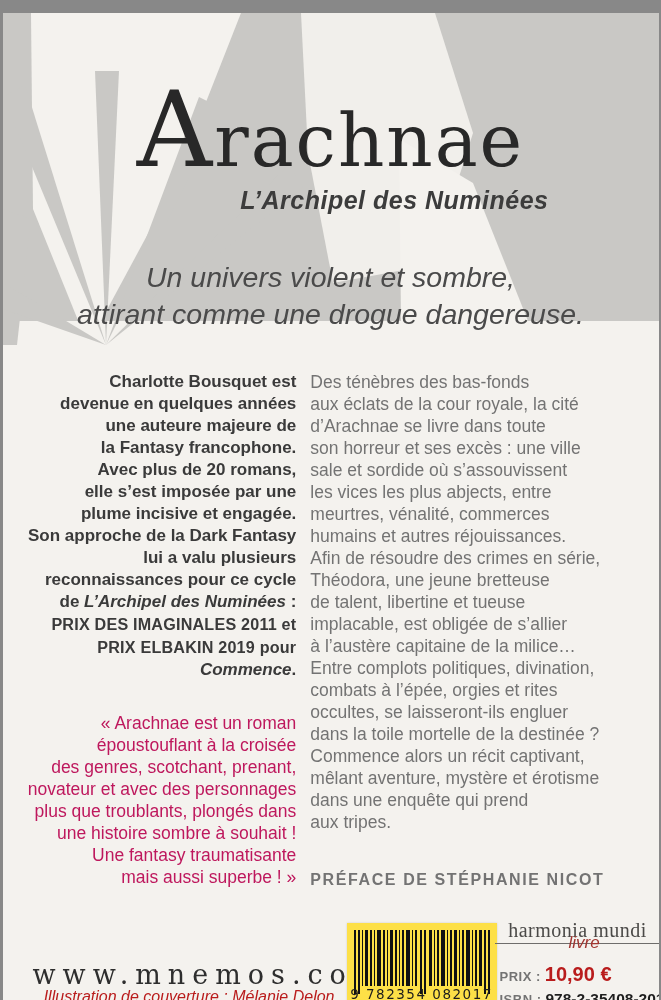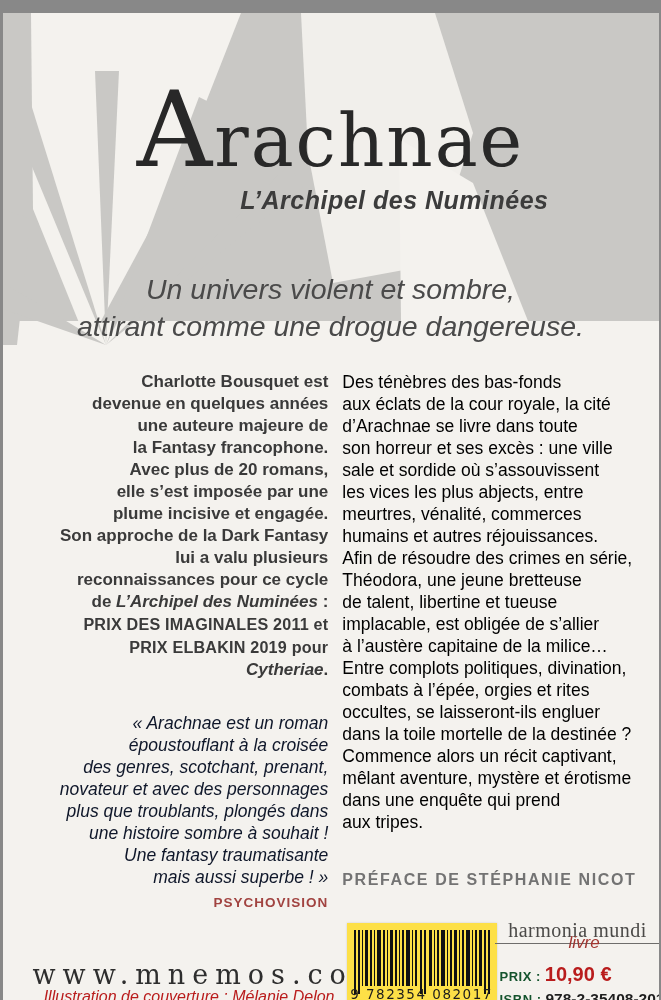--- a/index.html
+++ b/index.html
@@ -16,43 +16,43 @@
     margin:0;font-family:"DejaVu Serif",serif;font-weight:400;
     font-size:72px;line-height:118px;letter-spacing:2px;color:#282828;
   }
   .title::first-letter{font-size:1.45em;}
   .subtitle{
     margin:-14px auto 0;width:436px;text-align:right;
     font-style:italic;font-weight:bold;font-size:25px;color:#3c3c3c;letter-spacing:0.5px;
   }
   
   .tagline{
-    position:absolute;top:258px;left:0;width:100%;text-align:center;z-index:2;
+    position:absolute;top:246px;left:0;width:100%;text-align:center;z-index:2;
     font-style:italic;font-size:28.5px;line-height:37px;color:#4a4a4a;
     white-space:pre-line;
   }
   
-  .columns{position:absolute;top:358px;left:44px;width:610px;display:flex;z-index:2;}
+  .columns{position:absolute;top:358px;left:12px;width:610px;display:flex;z-index:2;}
   .col-left{width:296px;text-align:right;}
   .col-right{width:330px;margin-left:14px;text-align:left;}
   .bio{
     margin:0;font-weight:bold;font-size:17px;line-height:22px;color:#3a3a3a;
     white-space:pre-line;
   }
   .bio .italic{font-style:italic;}
   .bio .caps{font-size:0.95em;letter-spacing:0.2px;}
   .press-quote{
-    margin:31px 0 0;font-style:italic;font-size:17.5px;line-height:22px;color:#0f172a;
+    margin:31px 0 0;font-size:17.5px;line-height:22px;color:#be185d;
     white-space:pre-line;
   }
   .quote-attribution{
     margin:7px 0 0;font-weight:bold;font-size:13.5px;letter-spacing:1px;color:#a14340;
   }
   .synopsis{
-    margin:0;font-size:17.5px;line-height:22px;color:#000000;white-space:pre-line;
+    margin:0;font-size:17.5px;line-height:22px;color:#737373;white-space:pre-line;
   }
   .preface{
     margin:38px 0 0;font-weight:bold;font-size:16px;letter-spacing:1.6px;color:#737373;
   }
   
   .website{
     position:absolute;left:30px;width:302px;top:946px;text-align:right;z-index:2;
     font-family:"DejaVu Serif",serif;font-size:27px;letter-spacing:7px;color:#2e2e2e;
   }
   .credit{
@@ -72,21 +72,21 @@
     text-align:center;font-family:"Liberation Serif",serif;font-size:20px;color:#4b4a48;letter-spacing:0.5px;
   }
   .hm-rule{position:absolute;left:0;right:0;top:24px;border-top:1.5px solid #6e6d6b;}
   .hm-livre{
     position:absolute;left:72px;top:14px;
     font-family:Liberation Sans, sans-serif;font-style:italic;font-size:17px;color:#a13530;
     background:transparent;padding:0 2px;
   }
   .price-row{position:absolute;left:497px;top:950px;z-index:2;white-space:nowrap;}
   .isbn-row{position:absolute;left:497px;top:977px;z-index:2;white-space:nowrap;}
-  .small-label{font-weight:bold;font-size:13px;letter-spacing:0.5px;color:#14532d;}
+  .small-label{font-weight:bold;font-size:13px;letter-spacing:0.5px;color:#737373;}
   .price-value{font-weight:bold;font-size:20px;color:#b91c1c;margin-left:4px;}
   .isbn-value{font-weight:bold;font-size:15.5px;color:#1e1e1e;margin-left:4px;}
 </style>
 </head>
 <body>
 
 <div class="cover">
 
   <svg class="art" width="661" height="340" viewBox="0 0 661 340" aria-hidden="true">
     <rect x="0" y="0" width="661" height="308" fill="#c9c8c5"></rect>
@@ -119,30 +119,29 @@
 une auteure majeure de
 la Fantasy francophone.
 Avec plus de 20 romans,
 elle s’est imposée par une
 plume incisive et engagée.
 Son approche de la Dark Fantasy
 lui a valu plusieurs
 reconnaissances pour ce cycle
 de </span><span class="italic">L’Archipel des Numinées</span><span> :
 </span><span class="caps">PRIX DES IMAGINALES 2011 et
-PRIX ELBAKIN 2019 pour </span><span class="italic">Cytheriae</span><span>.</span></p>
+PRIX ELBAKIN 2019 pour </span><span class="italic">Commence</span><span>.</span></p>
       <p class="press-quote">« Arachnae est un roman
 époustouflant à la croisée
 des genres, scotchant, prenant,
 novateur et avec des personnages
 plus que troublants, plongés dans
 une histoire sombre à souhait !
 Une fantasy traumatisante
 mais aussi superbe ! »</p>
-      <p class="quote-attribution">PSYCHOVISION</p>
     </div>
 
     <div class="col-right">
       <p class="synopsis">Des ténèbres des bas-fonds
 aux éclats de la cour royale, la cité
 d’Arachnae se livre dans toute
 son horreur et ses excès : une ville
 sale et sordide où s’assouvissent
 les vices les plus abjects, entre
 meurtres, vénalité, commerces

